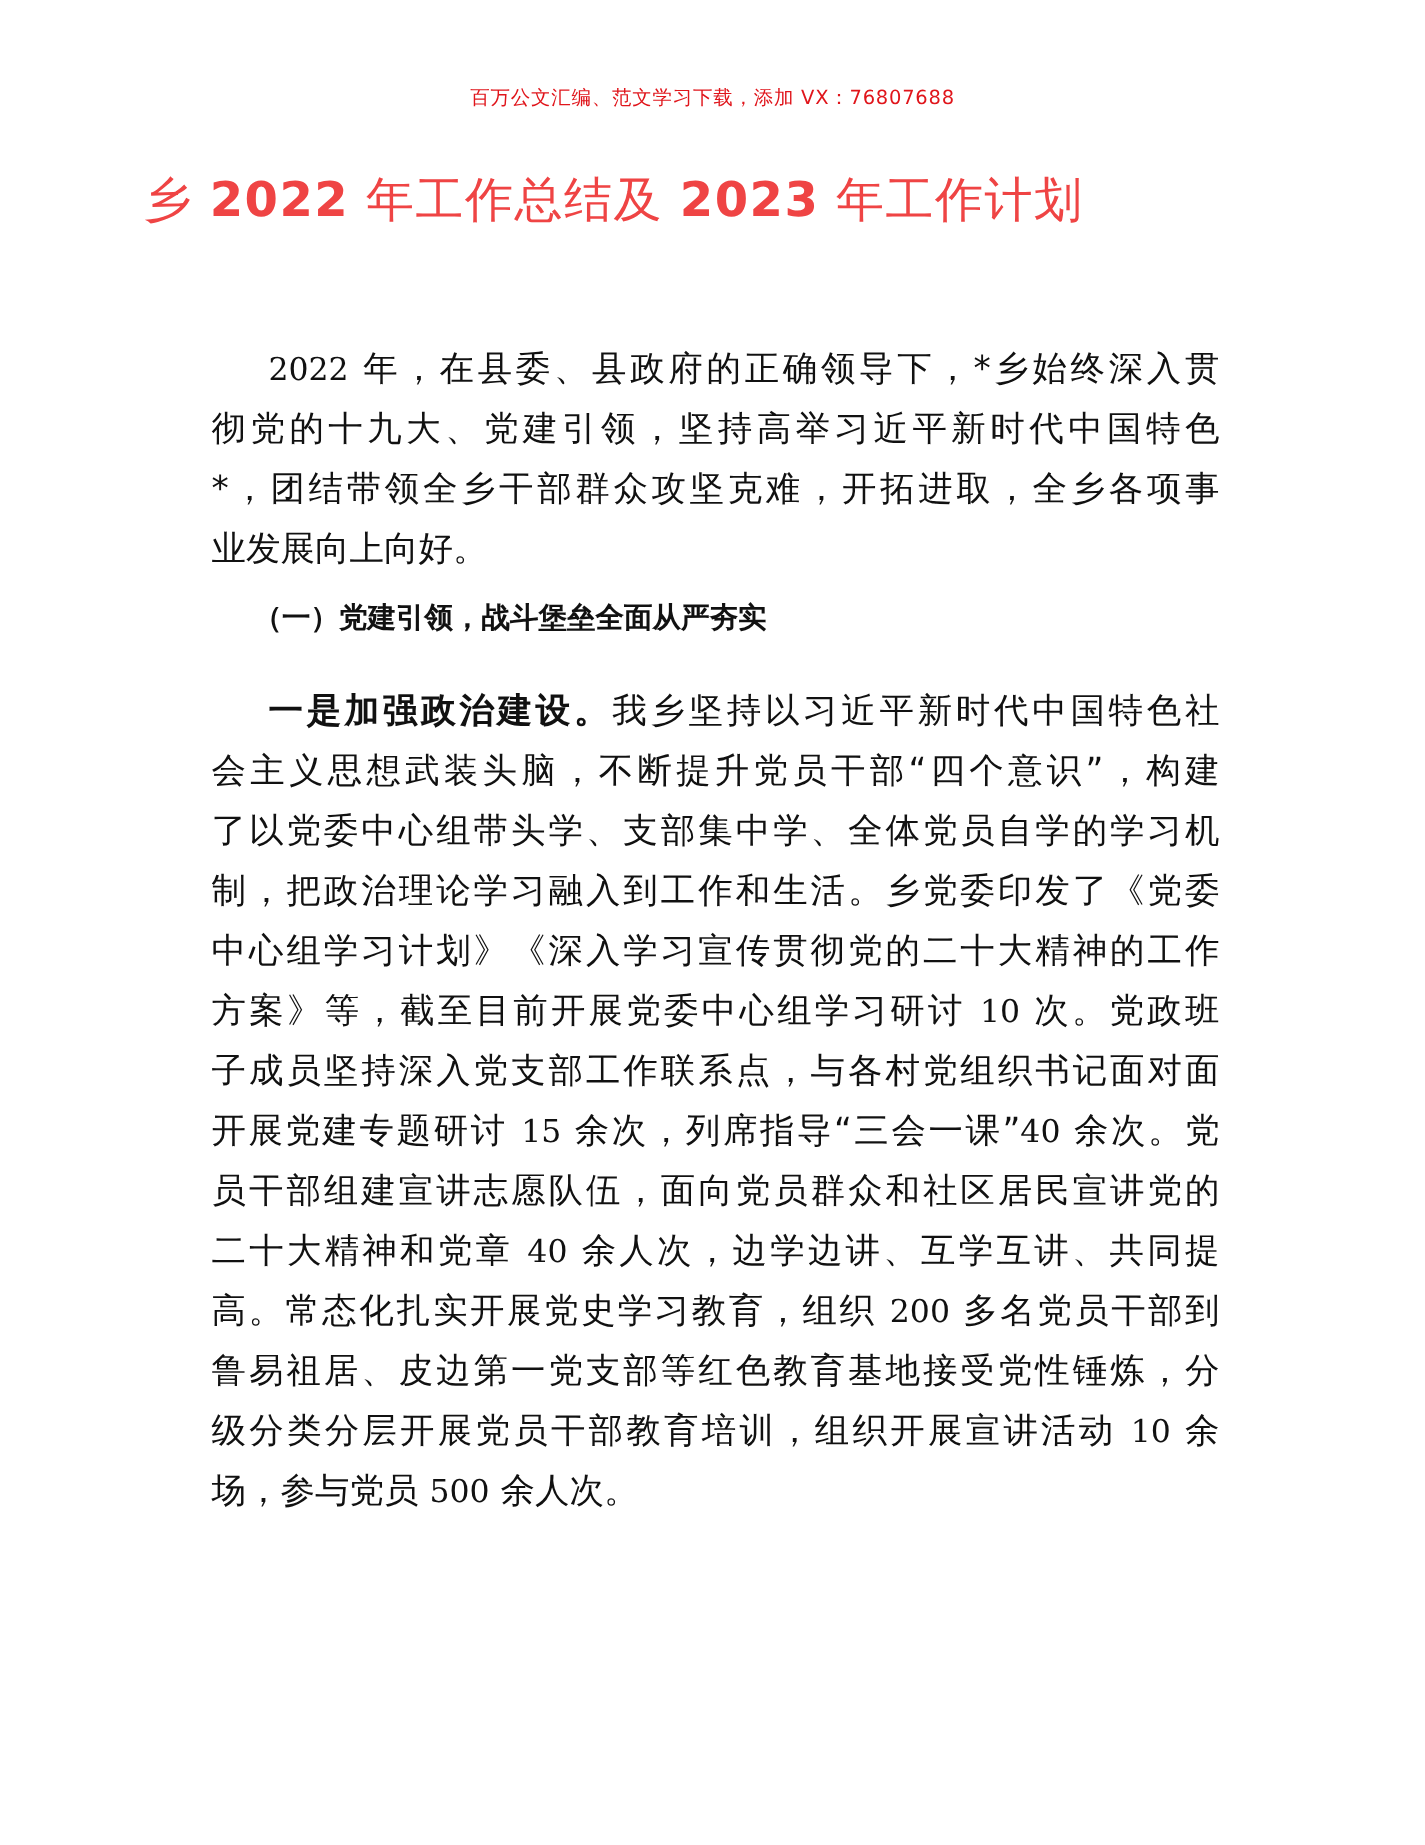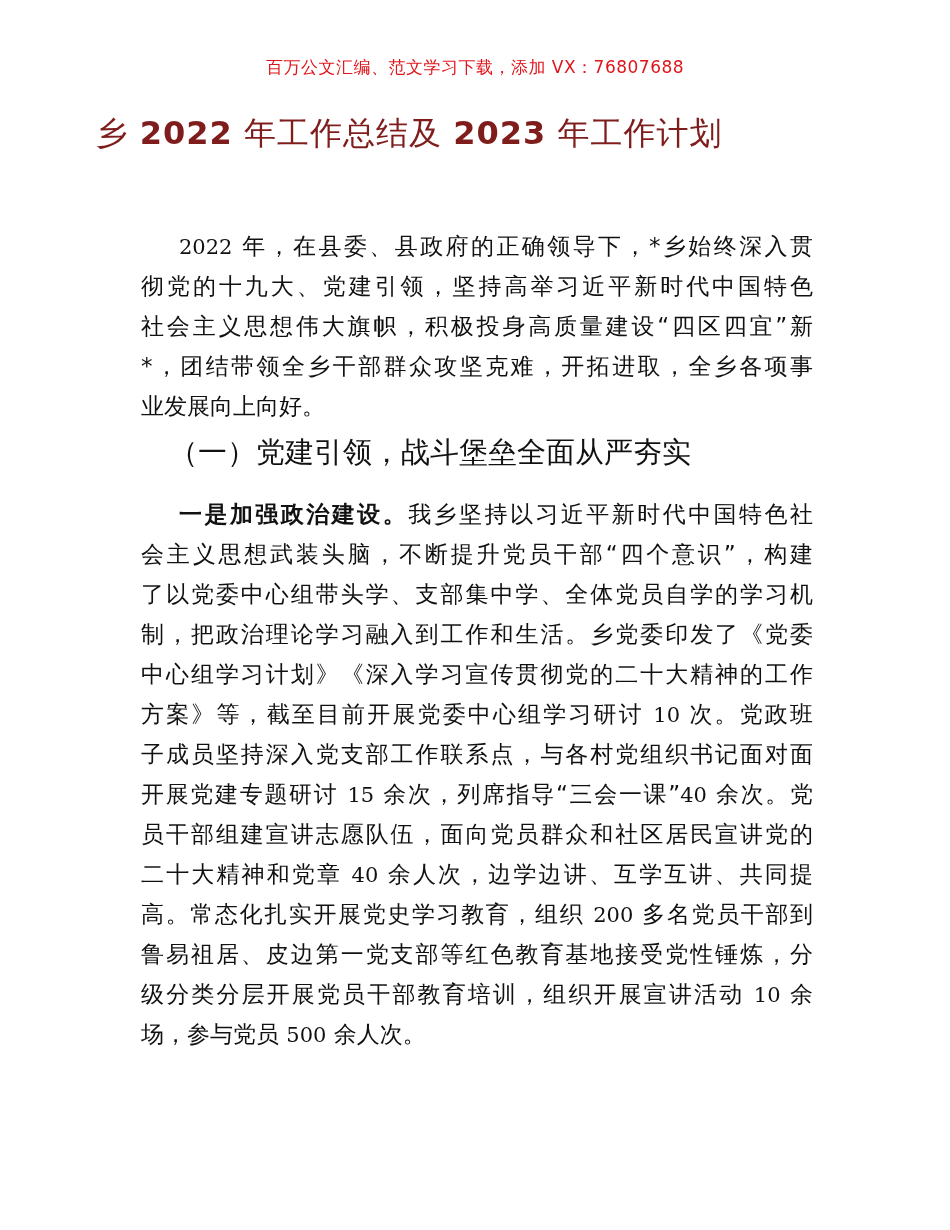--- a/index.html
+++ b/index.html
@@ -14,33 +14,33 @@
       overflow: hidden;
       font-family: "DejaVu Sans", "Liberation Sans", sans-serif;
       color: #111111;
     }
     .watermark {
       position: absolute;
       top: 56px;
       left: 0;
       width: 950px;
       text-align: center;
-      font-size: 17px;
+      font-size: 13px;
       color: #e0151b;
       letter-spacing: 0.5px;
     }
     .title {
       position: absolute;
       top: 112px;
       left: 0;
       width: 818px;
       text-align: center;
       font-size: 32px;
       font-weight: normal;
-      color: #7f1d1d;
+      color: #ef4444;
       letter-spacing: 1px;
     }
     .title .num {
       font-weight: bold;
     }
     .body {
       position: absolute;
       left: 141px;
       top: 226px;
       width: 672px;
@@ -72,22 +72,22 @@
       white-space: nowrap;
     }
     .h1 .serifnum {
       font-family: "DejaVu Serif", "Liberation Serif", serif;
       font-weight: normal;
       font-size: 21px;
     }
     .h2 {
       height: 52px;
       line-height: 52px;
-      font-size: 29px;
-      font-weight: normal;
+      font-size: 19px;
+      font-weight: bold;
       padding-left: 28px;
       white-space: nowrap;
     }
     .lead {
       font-weight: bold;
     }
     .p2 { margin-top: 16px; }
   </style>
 </head>
 <body>
@@ -96,21 +96,20 @@
 
 <div class="title">
   <span>乡 </span><span class="num">2022</span><span> 年工作总结及 </span><span class="num">2023</span><span> 年工作计划</span>
 </div>
 
 <div class="body">
 
   <div>
     <div class="line indent"><span class="serifnum">2022</span><span> 年，在县委、县政府的正确领导下，*乡始终深入贯</span></div>
     <div class="line">彻党的十九大、党建引领，坚持高举习近平新时代中国特色</div>
-    <div class="line">社会主义思想伟大旗帜，积极投身高质量建设“四区四宜”新</div>
     <div class="line">*，团结带领全乡干部群众攻坚克难，开拓进取，全乡各项事</div>
     <div class="line last">业发展向上向好。</div>
   </div>
 
 
   <div class="h2">（一）党建引领，战斗堡垒全面从严夯实</div>
 
   <div class="p2">
     <div class="line indent"><span class="lead">一是加强政治建设。</span><span>我乡坚持以习近平新时代中国特色社</span></div>
     <div class="line">会主义思想武装头脑，不断提升党员干部“四个意识”，构建</div>

